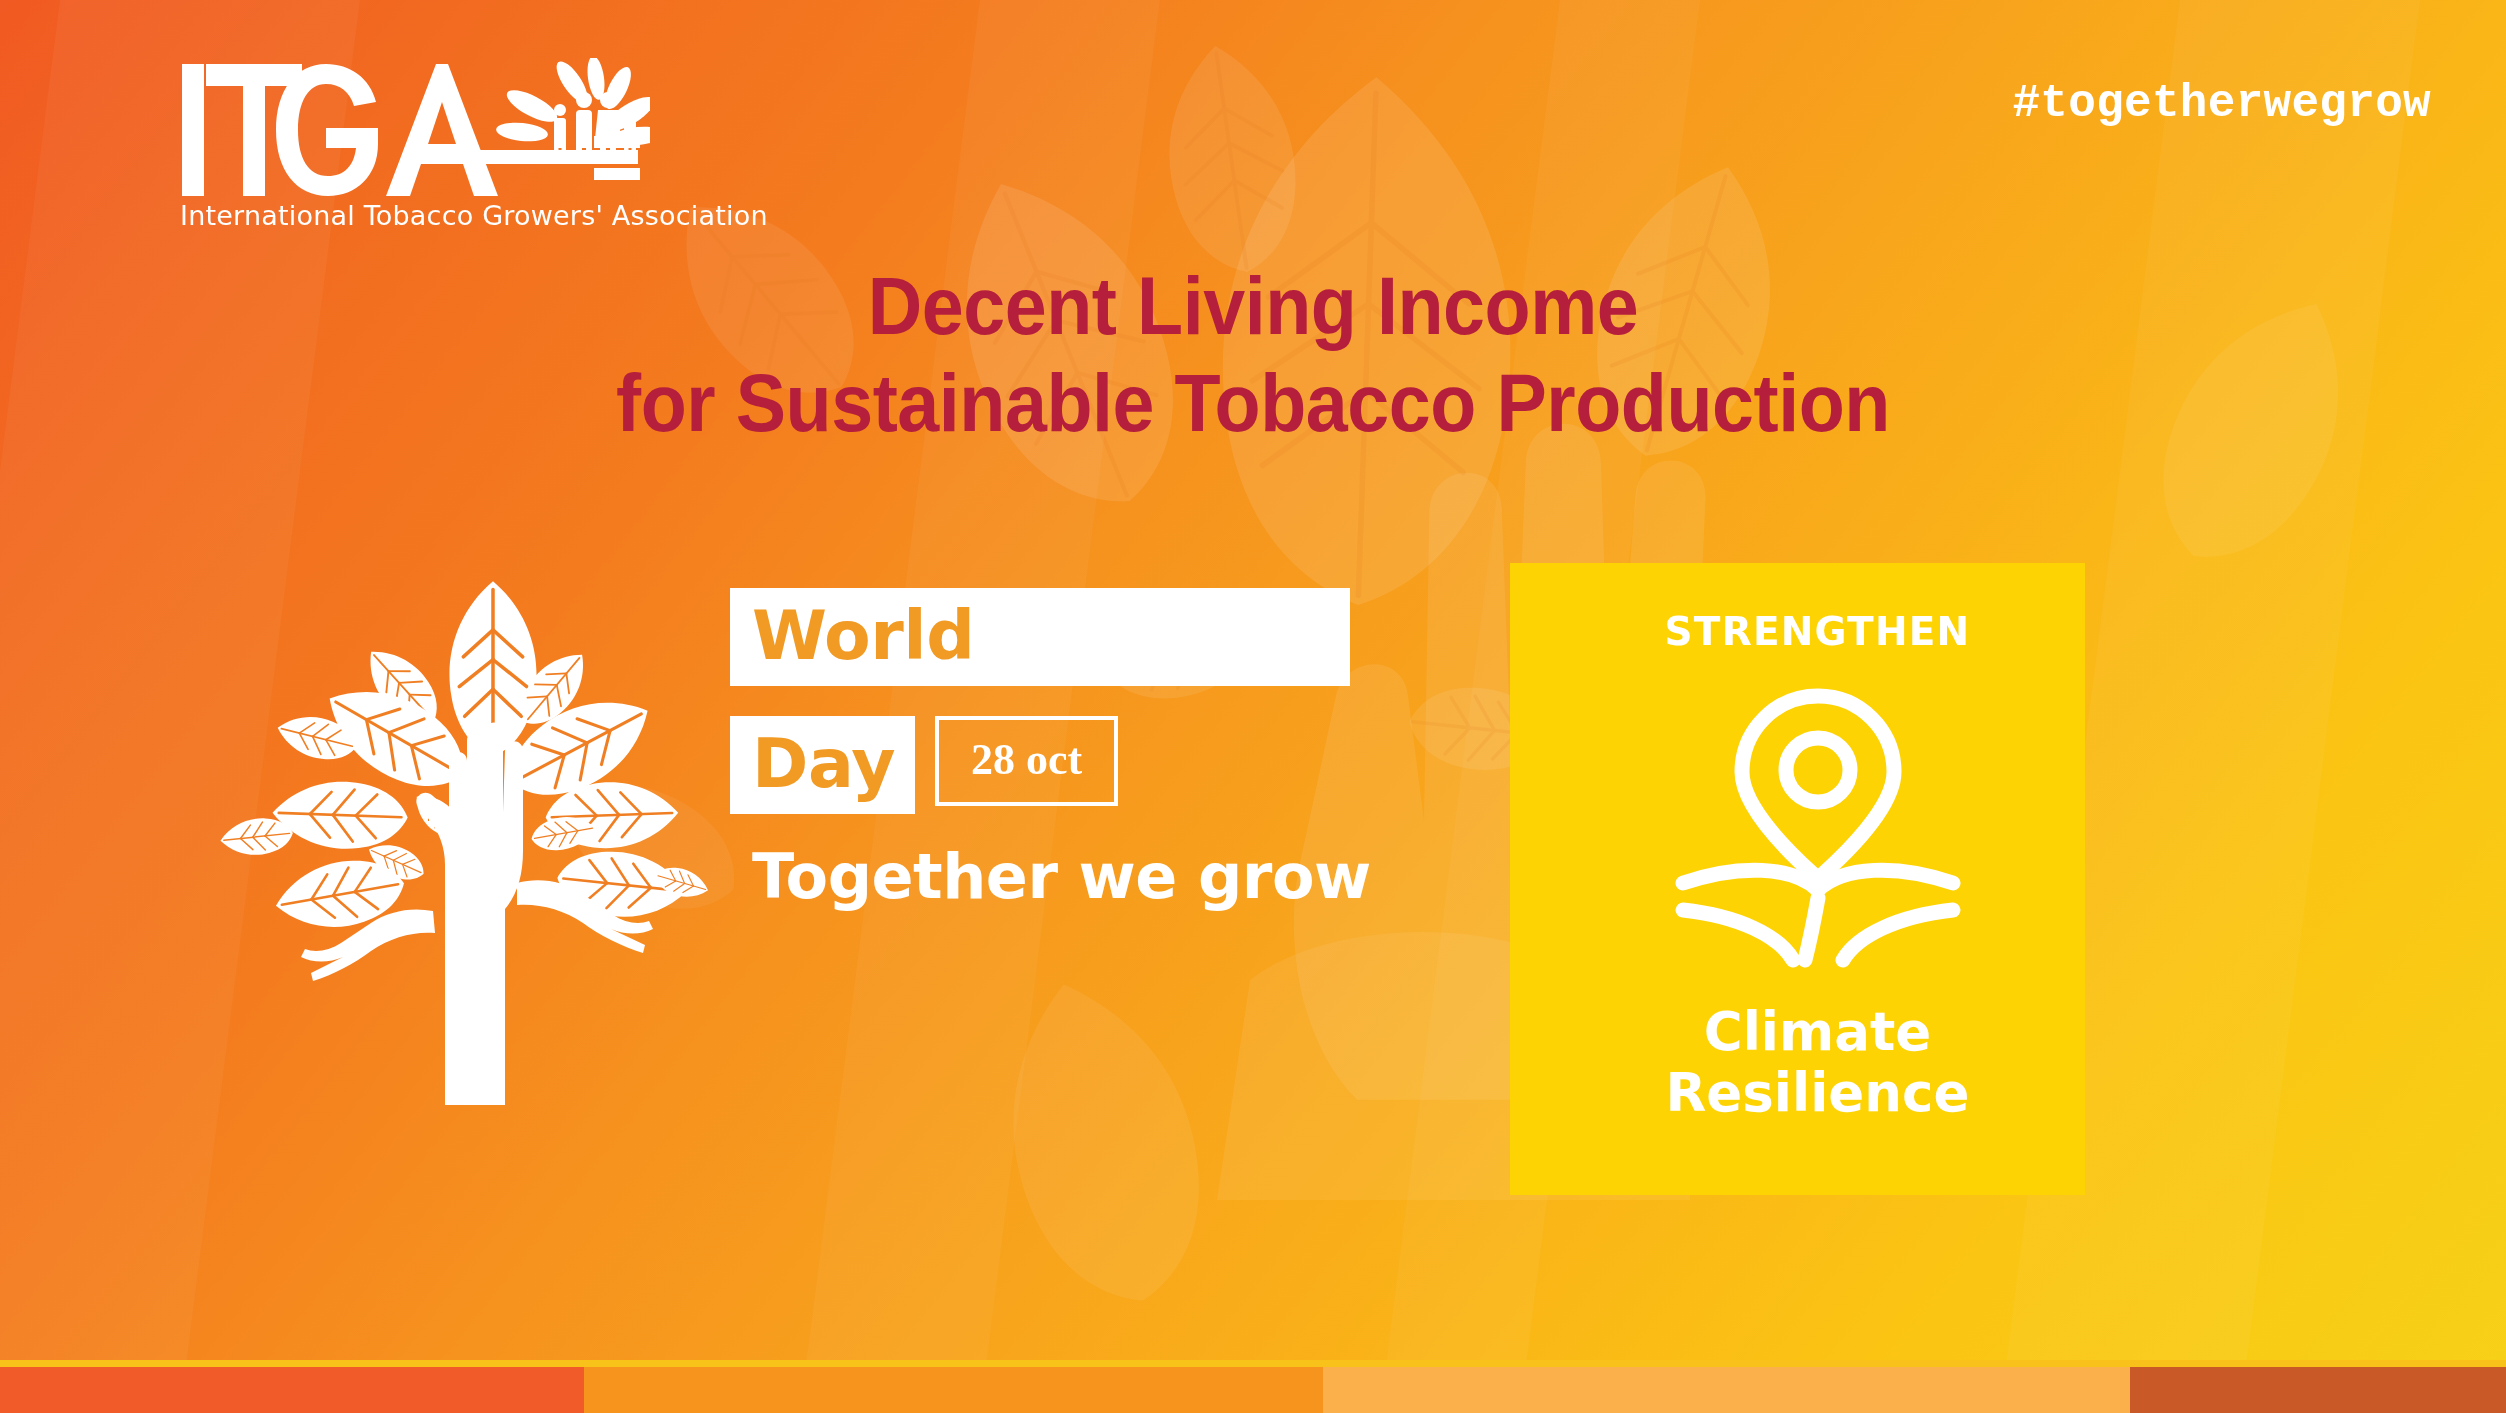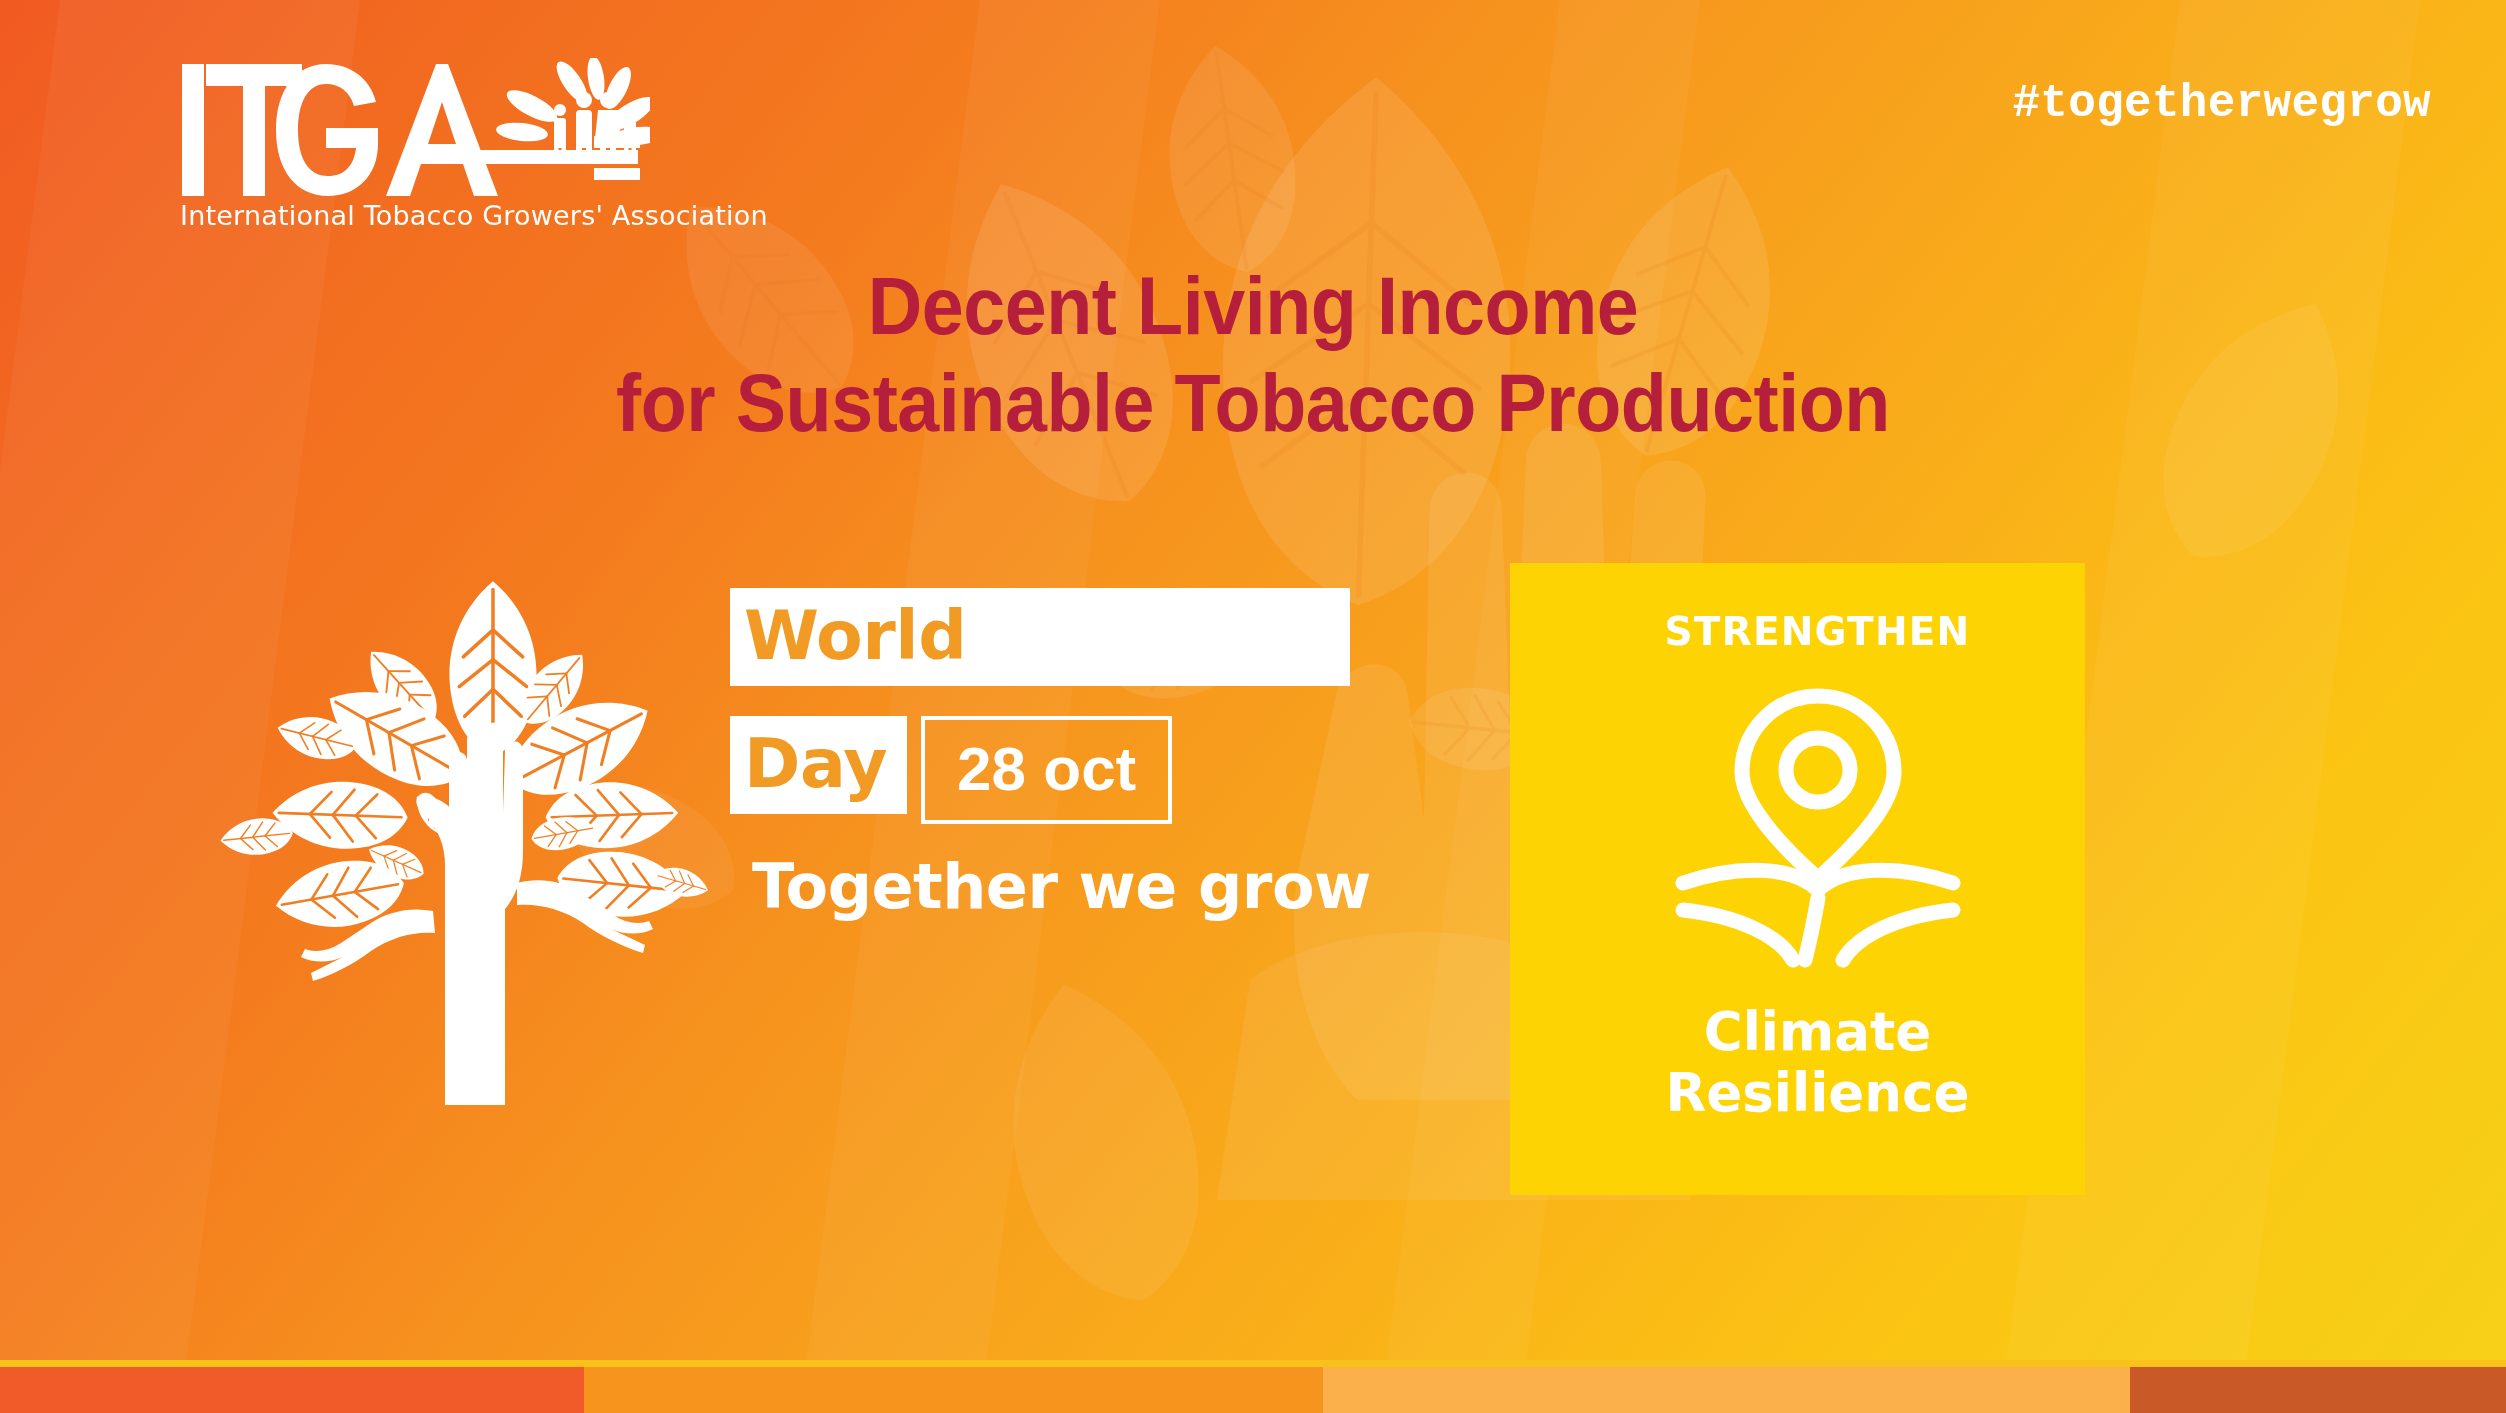--- a/index.html
+++ b/index.html
@@ -96,35 +96,35 @@
     top: 588px;
     width: 620px;
   }
   .wtgd-row { display: flex; align-items: flex-start; text-align: center; }
   .wtgd-block {
     background: #ffffff;
     color: #F19B25;
     font-size: 68px;
     font-weight: bold;
     line-height: 1;
-    padding: 14px 20px 16px 14px;
+    padding: 14px 20px 16px 22px;
     letter-spacing: -0.5px;
     font-family: "DejaVu Sans", sans-serif;
     white-space: nowrap;
   }
   .wtgd-gap { height: 10px; }
   .date-box {
     border: 4px solid #ffffff;
     color: #ffffff;
-    font-size: 62px;
+    font-size: 44px;
     font-weight: bold;
     line-height: 1;
     padding: 18px 32px 20px 32px;
-    margin-left: 14px;
-    font-family: Liberation Sans, sans-serif;
+    margin-left: 20px;
+    font-family: Liberation Serif, serif;
     white-space: nowrap;
   }
   .tagline {
     color: #ffffff;
     font-size: 62px;
     font-weight: bold;
     margin-top: 26px;
     margin-left: 22px;
     letter-spacing: -0.5px;
     font-family: "DejaVu Sans", sans-serif;

